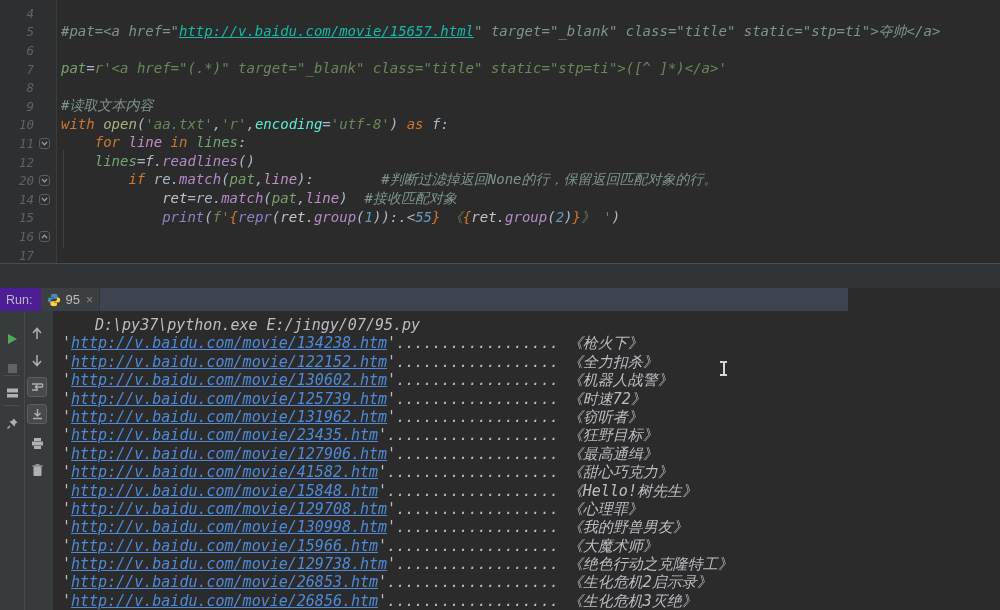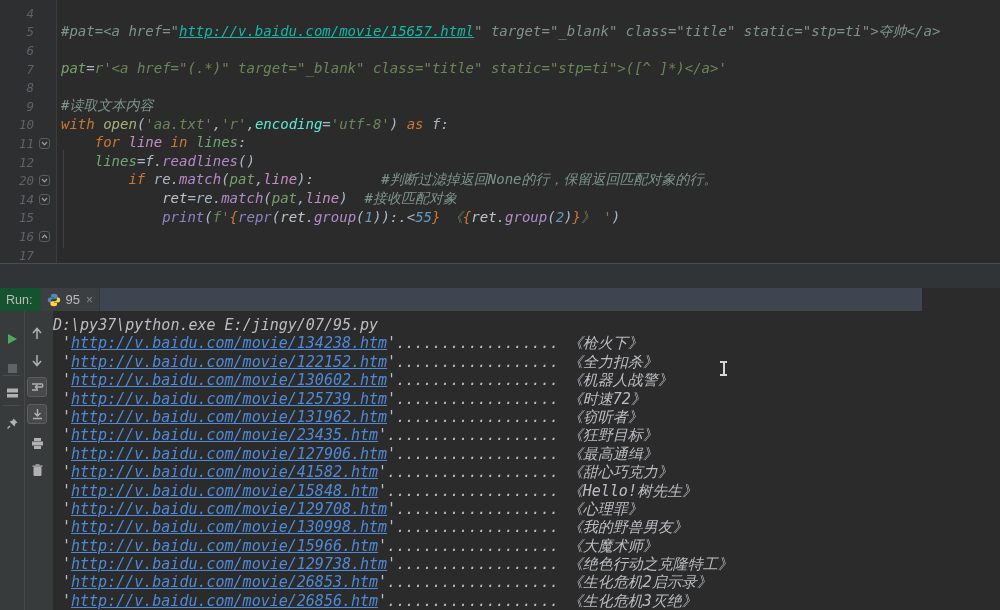--- a/index.html
+++ b/index.html
@@ -18,38 +18,38 @@
   .indent-guide{position:absolute;left:6px;top:150px;width:1px;height:98px;background:#3d3f40;}
   
   .kw{color:#cc7832;} .str{color:#6a8759;} .num{color:#6897bb;} .t{color:#a9b7c6;}
   .cmt{color:#7d948a;} .cmtlink{color:#14b8a6;text-decoration:underline;}
   .meth{color:#b48ac9;} .builtin{color:#8d83c6;} .fn{color:#a6b37a;}
   .param{color:#5eead4;} .brace{color:#cc7832;}
   .vgreen{color:#77a16a;} .vgreen2{color:#6fa876;} .vpink{color:#c38ec3;} .vret{color:#c0c4ca;}
   
   #splitter{position:absolute;left:0;top:263px;width:1000px;height:25px;background:#313436;border-top:1px solid #4a4d4f;box-sizing:border-box;}
   
-  #runheader{position:absolute;left:0;top:288px;width:922px;height:23px;background:#14532d;
+  #runheader{position:absolute;left:0;top:288px;width:848px;height:23px;background:#4c1d95;
              display:flex;align-items:center;font-family:"Liberation Sans",sans-serif;}
   #runlabel{color:#bbbbbb;font-size:12.5px;padding:0 9px 0 6px;}
   #runtab{display:flex;align-items:center;gap:4px;height:100%;padding:0 6px;background:#3c3f41;cursor:default;}
   #runtab .tabtitle{color:#bbbbbb;font-size:13px;}
   #runtab .tabclose{color:#848688;font-size:12px;padding-left:2px;}
   #headerstrip{flex:1;height:100%;background:#3e4550;border-left:1px solid #333639;}
   
   #consolewrap{position:absolute;left:0;top:311px;width:1000px;height:299px;background:#2b2b2b;}
   #tbcol1{position:absolute;left:0;top:0;width:24px;height:299px;background:#383b3c;}
   #tbcol2{position:absolute;left:24px;top:0;width:28px;height:299px;background:#383b3c;border-left:1px solid #46494a;}
   .tbsep{position:absolute;left:3px;width:17px;height:1px;background:#4a4d4e;}
   .tbtn{position:absolute;width:20px;height:20px;display:flex;align-items:center;justify-content:center;border-radius:3px;}
   .tbtn.active{background:#47494b;border:1px solid #5c5f60;box-sizing:border-box;}
   #consoleout{position:absolute;left:53px;top:0;width:947px;height:299px;background:#2b2b2b;
               font-size:15px;font-style:italic;white-space:pre;overflow:hidden;padding-top:5px;}
   .conline{height:18.4px;color:#bcbec4;}
-  .cmdline{}
+  .cmdline{padding-left:42px;}
   .conline .entrypad{padding-left:9px;}
   .conurl{color:#4e8ad8;text-decoration:underline;}
   .condots{color:#bcbec4;} .contitle{color:#bcbec4;}
   
   #ibeam{position:absolute;left:719px;top:361px;width:9px;height:15px;}
   #ibeam .stem{position:absolute;left:4px;top:1px;width:1.6px;height:13px;background:#d8d8d8;box-shadow:0 0 1px #222;}
   #ibeam .cap{position:absolute;left:1px;width:7px;height:1.6px;background:#d8d8d8;}
   svg{display:block;}
 </style>
 </head>

